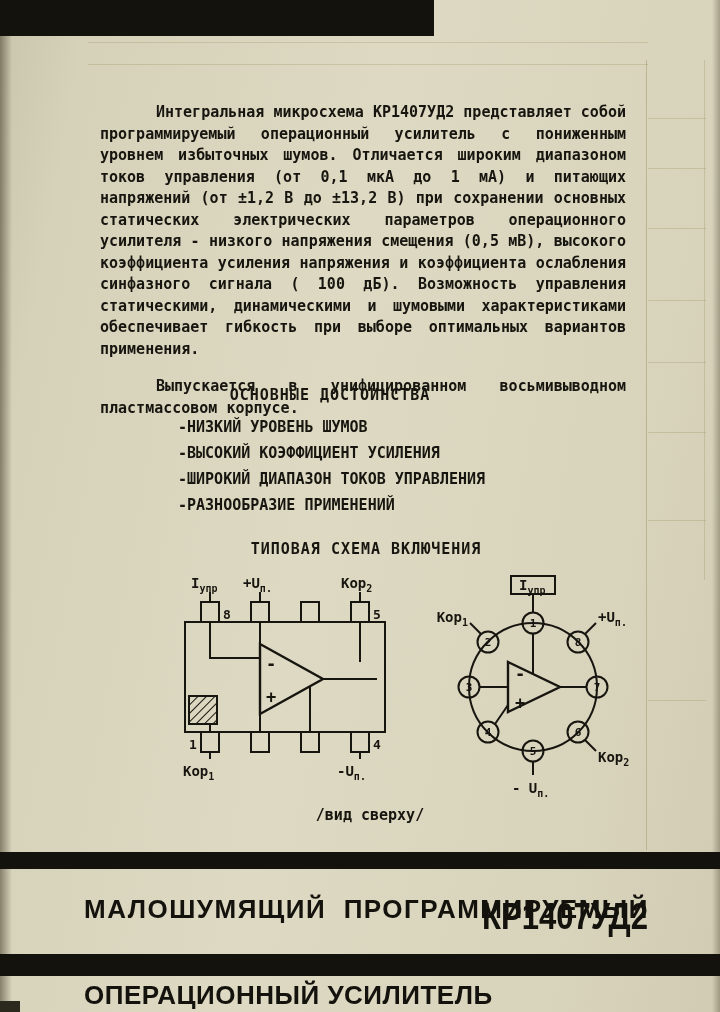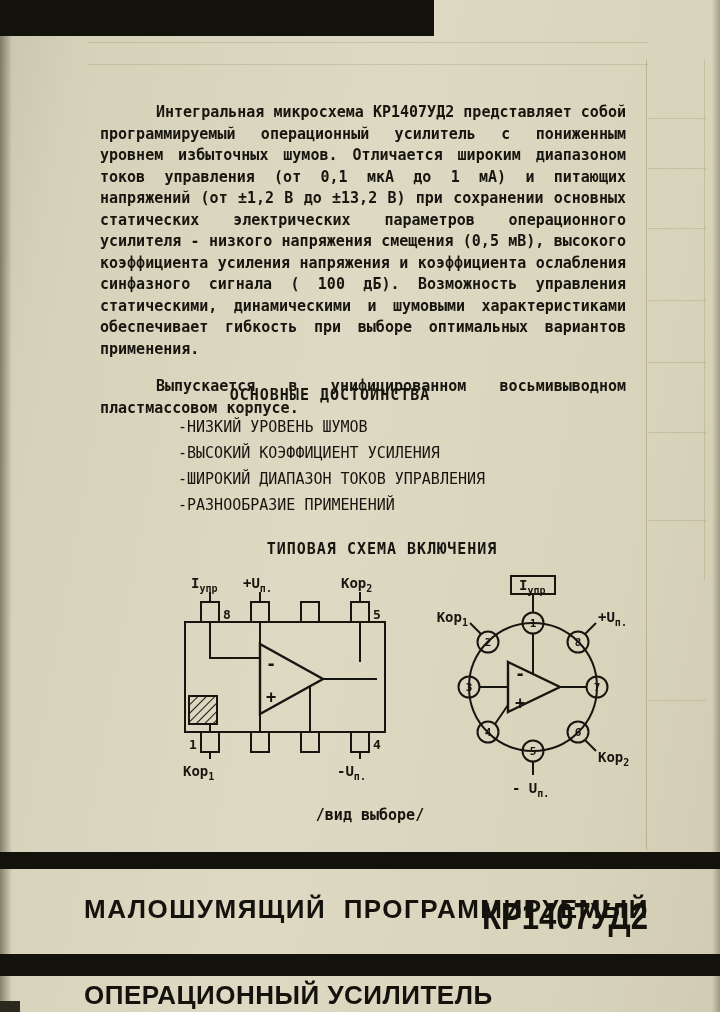--- a/index.html
+++ b/index.html
@@ -15,22 +15,22 @@
   .edge-left{position:absolute;left:0;top:36px;width:12px;height:976px;background:linear-gradient(to right,rgba(66,60,42,.55),rgba(66,60,42,0));}
   .edge-right{position:absolute;right:0;top:0;width:8px;height:1012px;background:linear-gradient(to left,rgba(66,60,42,.35),rgba(66,60,42,0));}
   .corner-bl{position:absolute;left:0;top:1001px;width:20px;height:11px;background:#2b281e;}
   .ghost{position:absolute;background:rgba(146,139,90,.42);}
   .ghost.lite{background:rgba(146,139,90,.28);}
   .intro{position:absolute;left:84px;top:86px;width:558px;font-size:15px;line-height:21.5px;font-weight:bold;text-align:justify;}
   .intro p{margin:16px;text-indent:56px;}
   .intro p + p{margin-top:3px;}
   .sect-title{position:absolute;font-size:15px;font-weight:bold;letter-spacing:1px;text-align:center;}
   .adv-title{left:80px;top:386px;width:500px;text-align:center;}
-  .sch-title{left:96px;top:540px;width:572px;}
-  .adv-list{position:absolute;left:178px;top:414px;font-size:15px;font-weight:normal;line-height:26px;}
+  .sch-title{left:80px;top:540px;width:572px;}
+  .adv-list{position:absolute;left:178px;top:414px;font-size:15px;font-weight:bold;line-height:26px;}
   .caption{position:absolute;left:240px;top:806px;width:260px;text-align:center;font-size:15px;font-weight:bold;}
   .f-line{position:absolute;left:84px;font-family:"Liberation Sans",sans-serif;font-weight:bold;font-size:26px;letter-spacing:1.5px;color:#14120d;white-space:pre;margin-top:16px;}
   .f1{top:878px;}
   .f2{top:964px;letter-spacing:.5px;}
   .part-number{position:absolute;left:482px;top:896px;font-family:"Liberation Sans",sans-serif;font-weight:bold;font-size:37px;color:#14120d;transform:scaleX(.84);transform-origin:left;white-space:pre;}
   .diagram{position:absolute;}
   .dip-svg{left:145px;top:562px;}
   .can-svg{left:420px;top:572px;}
   svg text{font-family:"DejaVu Sans Mono",monospace;font-weight:bold;fill:#17150f;}
   svg .dlab{font-size:14px;}
@@ -169,21 +169,21 @@
     <text class="cnum" x="113" y="55" text-anchor="middle">1</text>
     <text class="cnum" x="68" y="74" text-anchor="middle">2</text>
     <text class="cnum" x="49" y="119" text-anchor="middle">3</text>
     <text class="cnum" x="68" y="164" text-anchor="middle">4</text>
     <text class="cnum" x="113" y="183" text-anchor="middle">5</text>
     <text class="cnum" x="158" y="164" text-anchor="middle">6</text>
     <text class="cnum" x="177" y="119" text-anchor="middle">7</text>
     <text class="cnum" x="158" y="74" text-anchor="middle">8</text>
   </svg>
 
-  <div class="caption">/вид выборе/</div>
+  <div class="caption">/вид сверху/</div>
 
   <div class="bar bar-mid"></div>
   <div class="f-line f1">МАЛОШУМЯЩИЙ  ПРОГРАММИРУЕМЫЙ</div>
   <div class="f-line f2">ОПЕРАЦИОННЫЙ УСИЛИТЕЛЬ</div>
   <div class="part-number">КР1407УД2</div>
   <div class="bar bar-bottom"></div>
 
 </div>
 
 </body></html>

